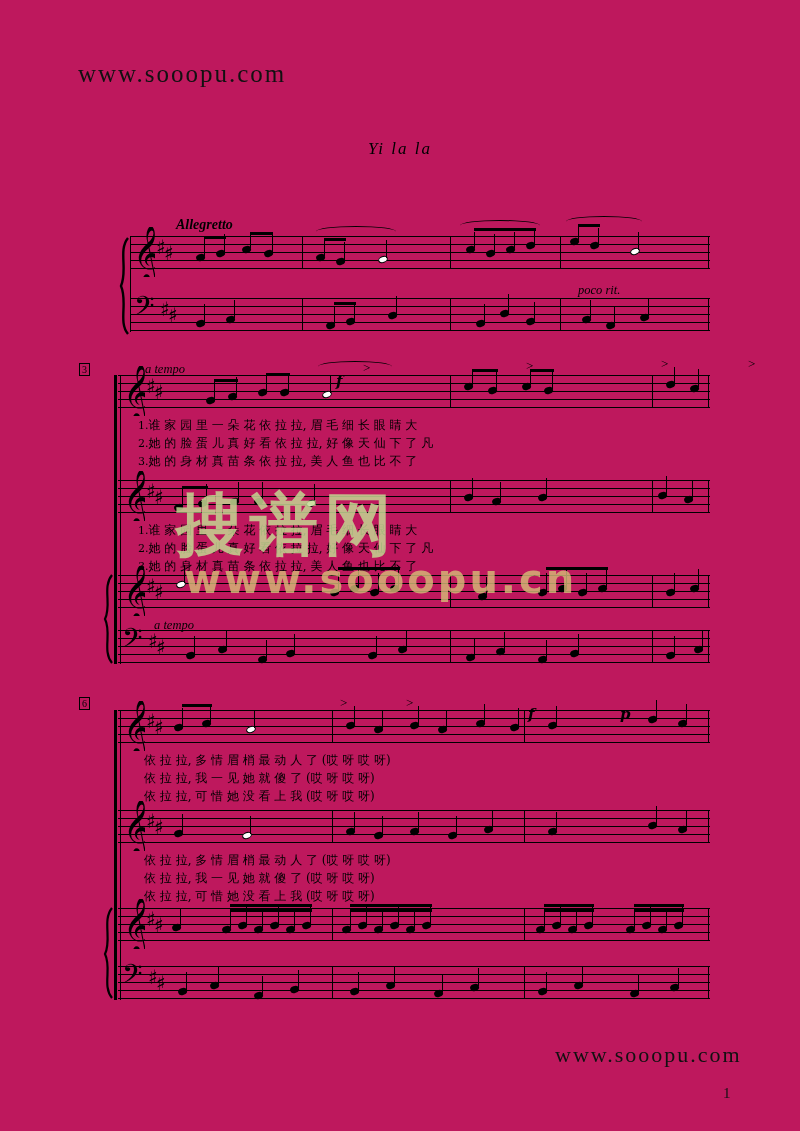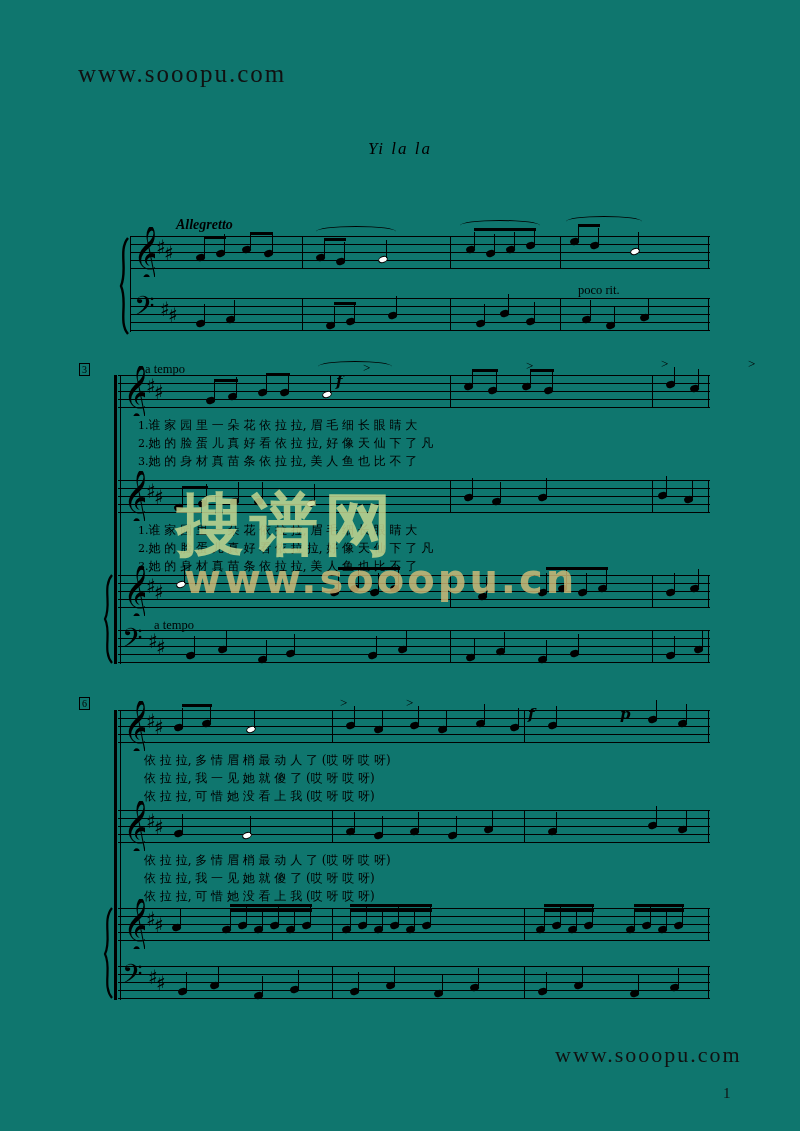--- a/index.html
+++ b/index.html
@@ -7,21 +7,21 @@
     padding: 0;
     background: #ffffff;
   }
   body {
     font-family: "Liberation Serif", serif;
   }
   .page {
     position: relative;
     width: 800px;
     height: 1131px;
-    background: #0f766e;
+    background: #be185d;
     overflow: hidden;
   }
   .wm-top {
     position: absolute;
     left: 78px;
     top: 60px;
     font-family: "Liberation Serif", serif;
     font-size: 25px;
     letter-spacing: 2px;
     color: #111;
@@ -86,20 +86,21 @@
   }
   .tempo-mark {
     position: absolute;
     font-style: italic;
     font-weight: bold;
     font-size: 14px;
     color: #000;
   }
   .expr {
     position: absolute;
+    font-style: italic;
     font-size: 12.5px;
     color: #000;
   }
   .measure-num {
     position: absolute;
     font-size: 10px;
     color: #000;
     border: 1px solid #000;
     padding: 0px 2px;
     line-height: 11px;

